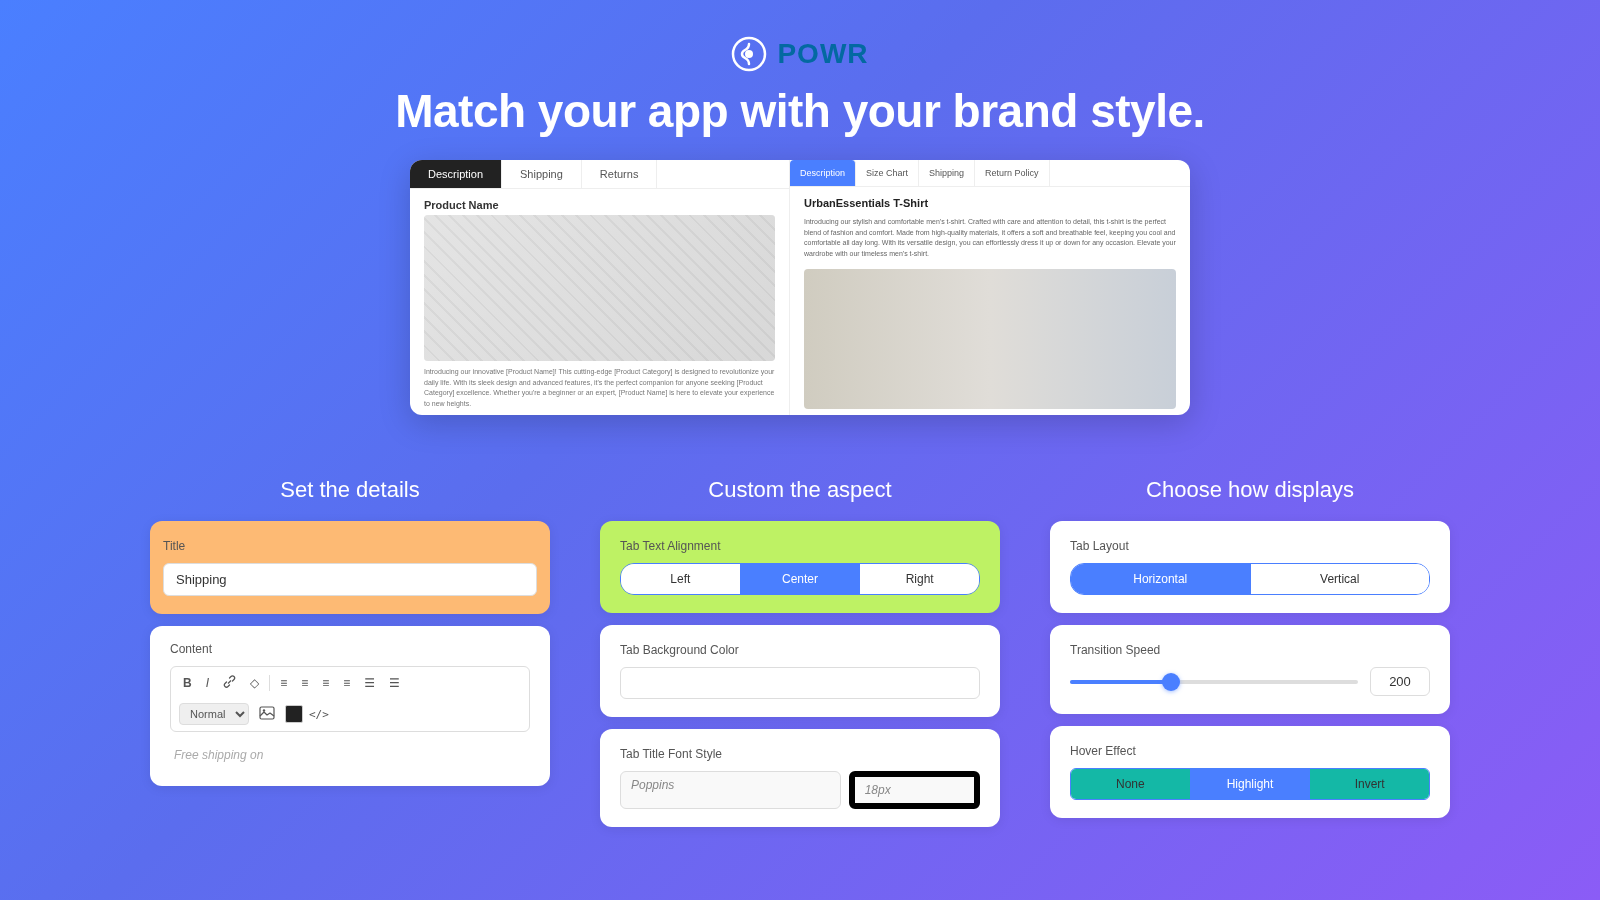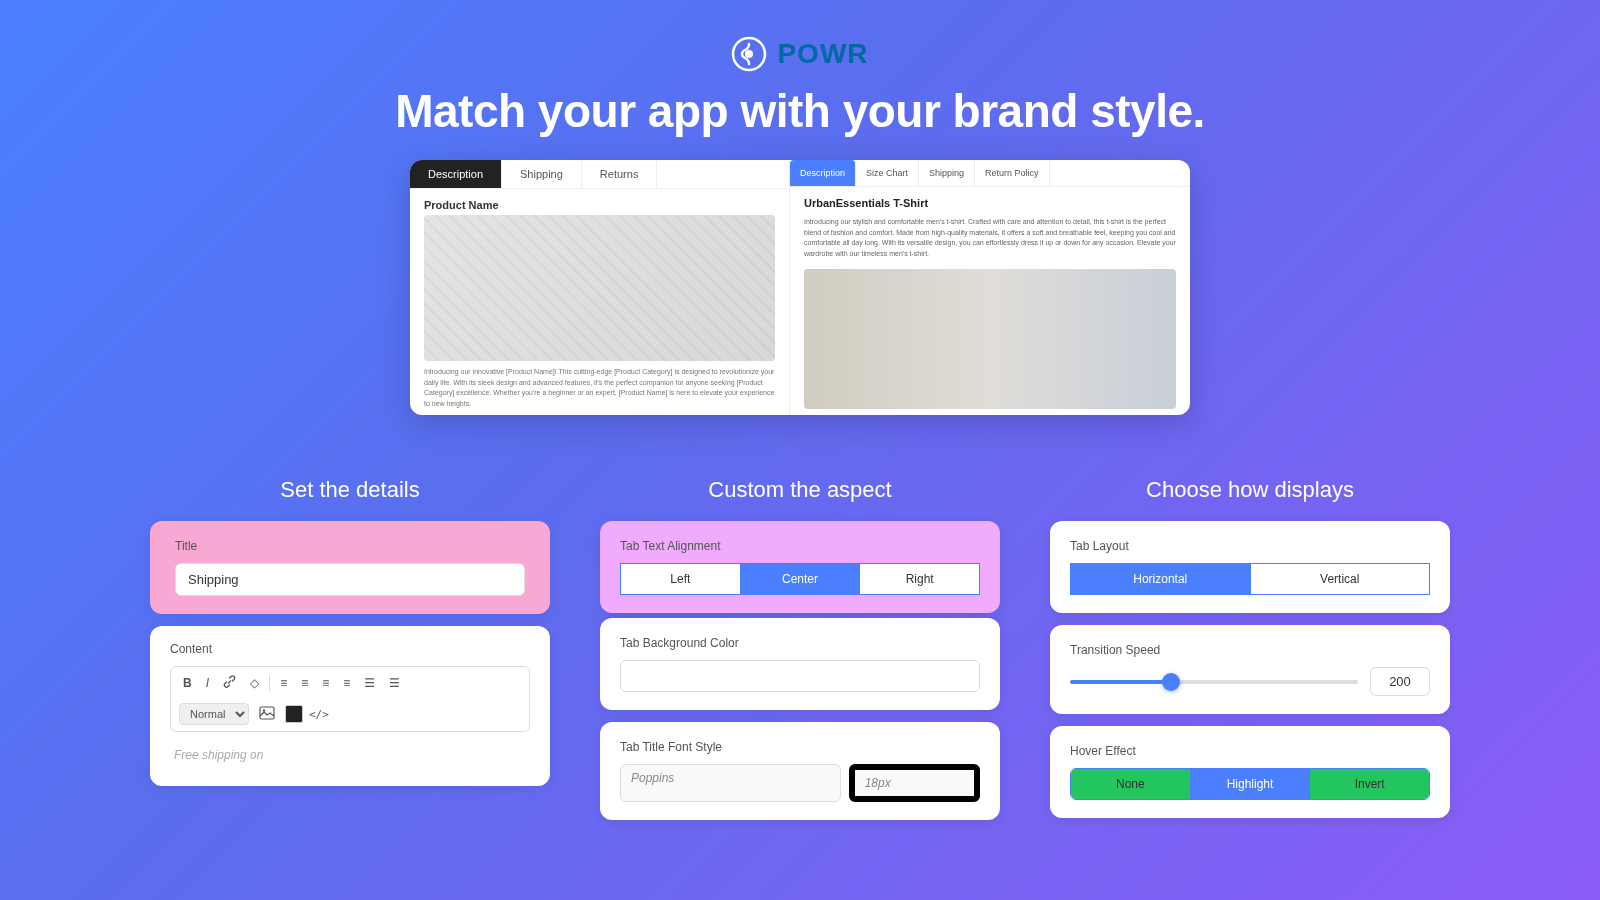--- a/index.html
+++ b/index.html
@@ -168,23 +168,23 @@
     .col-title {
       color: white;
       font-size: 22px;
       font-weight: 400;
       margin-bottom: 18px;
       margin-top: 32px;
     }
 
     
     .card {
-      background: #f9a8d4;
-      border-radius: 12px;
-      padding: 18px 25px;
+      background: #fdba74;
+      border-radius: 12px;
+      padding: 18px 13px;
       width: 100%;
       margin-bottom: 12px;
       box-shadow: 0 2px 12px rgba(0,0,0,0.08);
     }
     .card-label {
       font-size: 12px;
       color: #555;
       margin-bottom: 10px;
       font-weight: 500;
     }
@@ -253,31 +253,31 @@
     }
     .content-preview {
       padding: 8px 4px;
       font-size: 12px;
       color: #aaa;
       font-style: italic;
     }
 
     
     .alignment-card {
-      background: #f0abfc;
+      background: #bef264;
       border-radius: 12px;
       padding: 18px 20px;
       width: 100%;
-      margin-bottom: 5px;
+      margin-bottom: 12px;
       box-shadow: 0 2px 12px rgba(0,0,0,0.08);
     }
     .btn-group {
       display: flex;
       border: 1px solid #4a7fff;
-      border-radius: 0;
+      border-radius: 14px;
       overflow: hidden;
     }
     .btn-group-btn {
       flex: 1;
       padding: 8px 0;
       font-size: 12px;
       border: none;
       background: white;
       color: #333;
       cursor: pointer;
@@ -417,21 +417,21 @@
       display: flex;
       border: 1px solid #4a7fff;
       border-radius: 6px;
       overflow: hidden;
     }
     .hover-btn {
       flex: 1;
       padding: 8px 0;
       font-size: 12px;
       border: none;
-      background: #22c55e;
+      background: #14b8a6;
       color: #333;
       cursor: pointer;
     }
     .hover-btn.active {
       background: #4a7fff;
       color: white;
     }
     .hover-btn + .hover-btn {
       border-left: 1px solid #4a7fff;
     }

